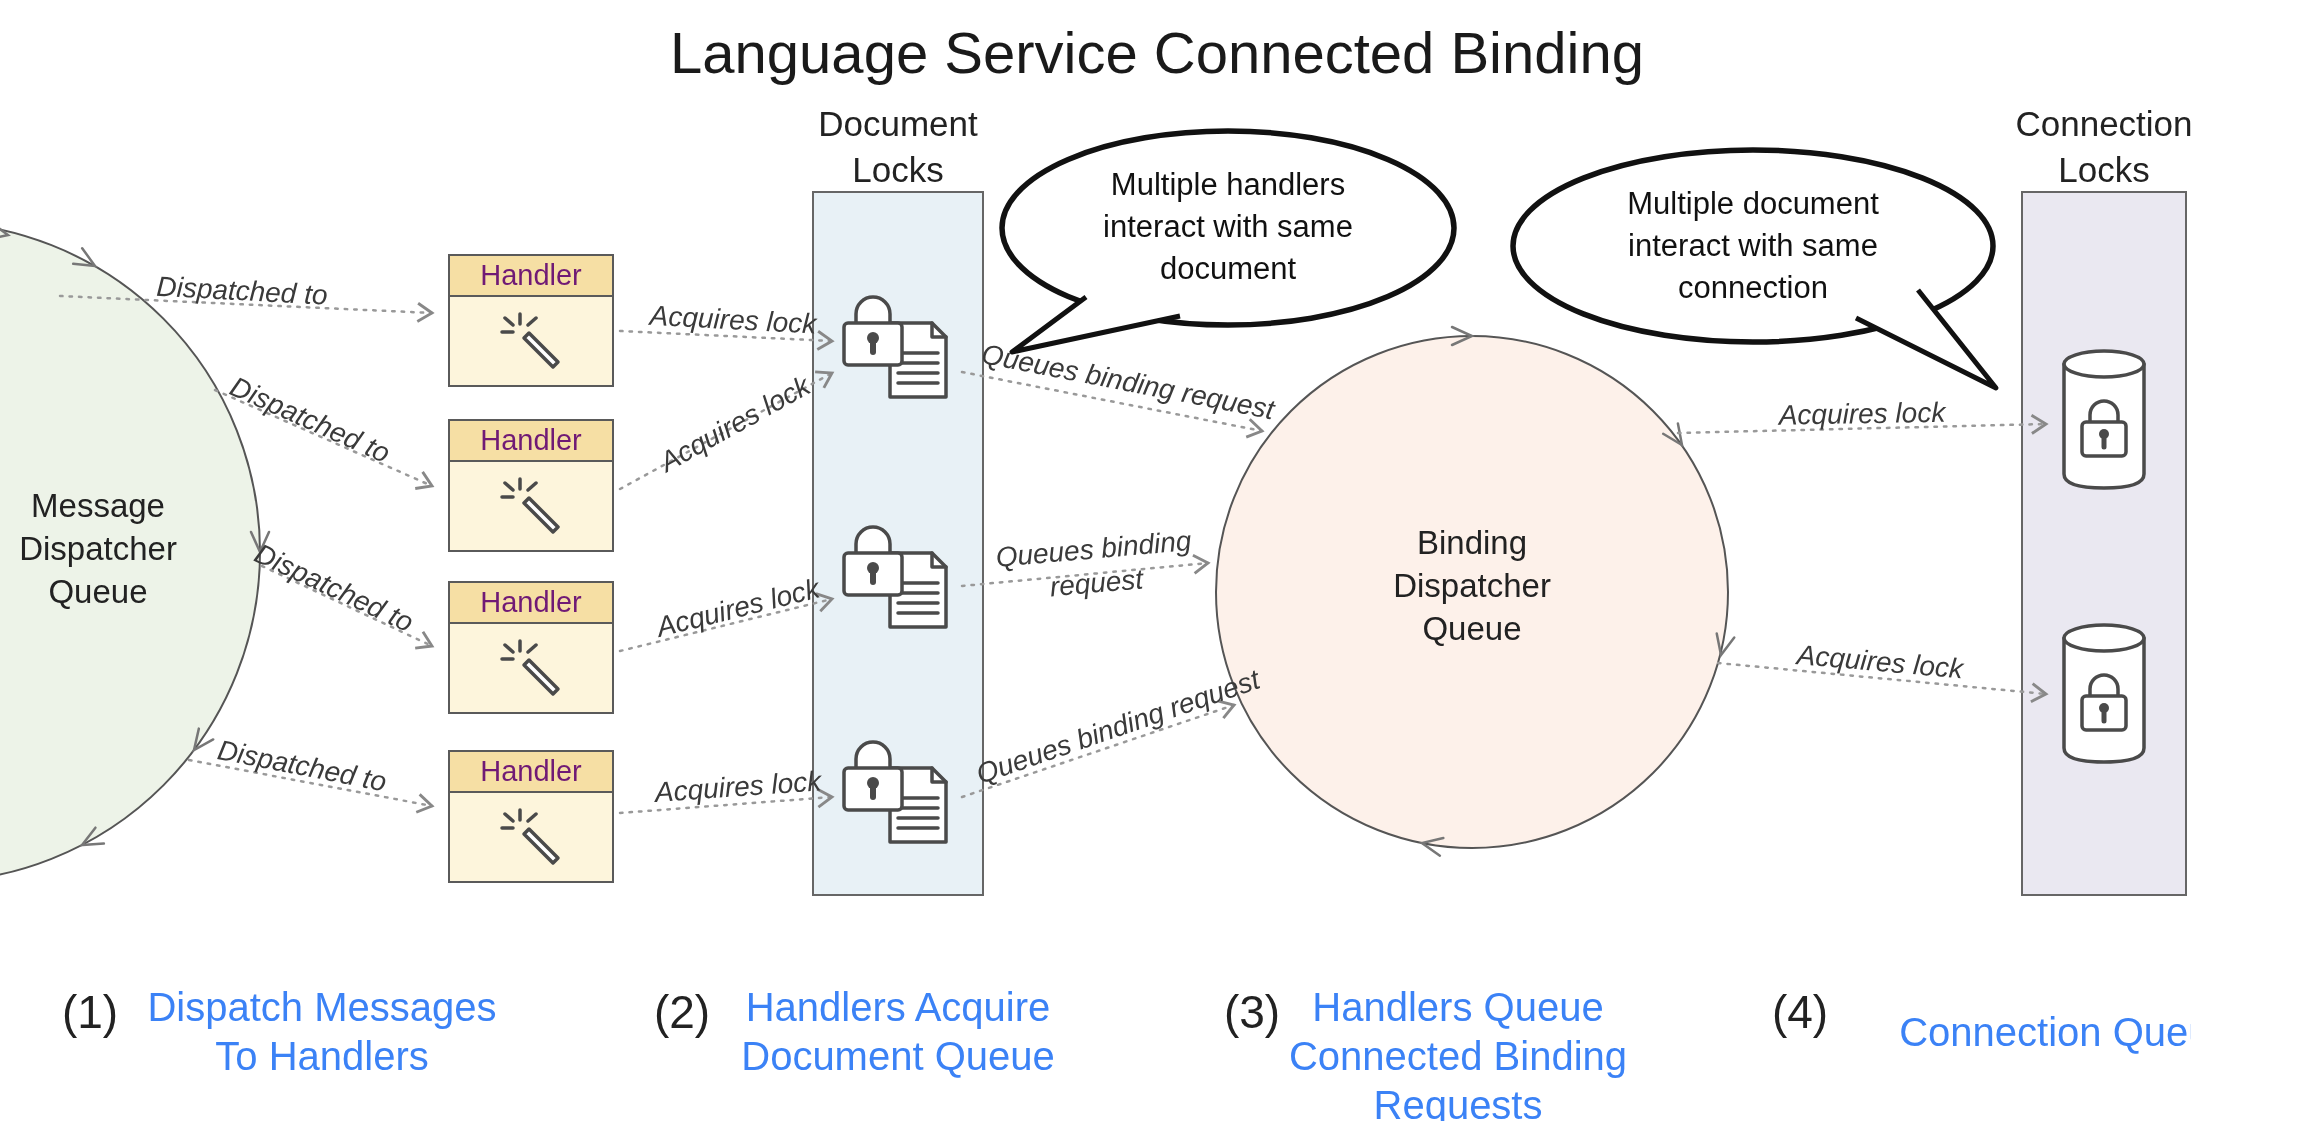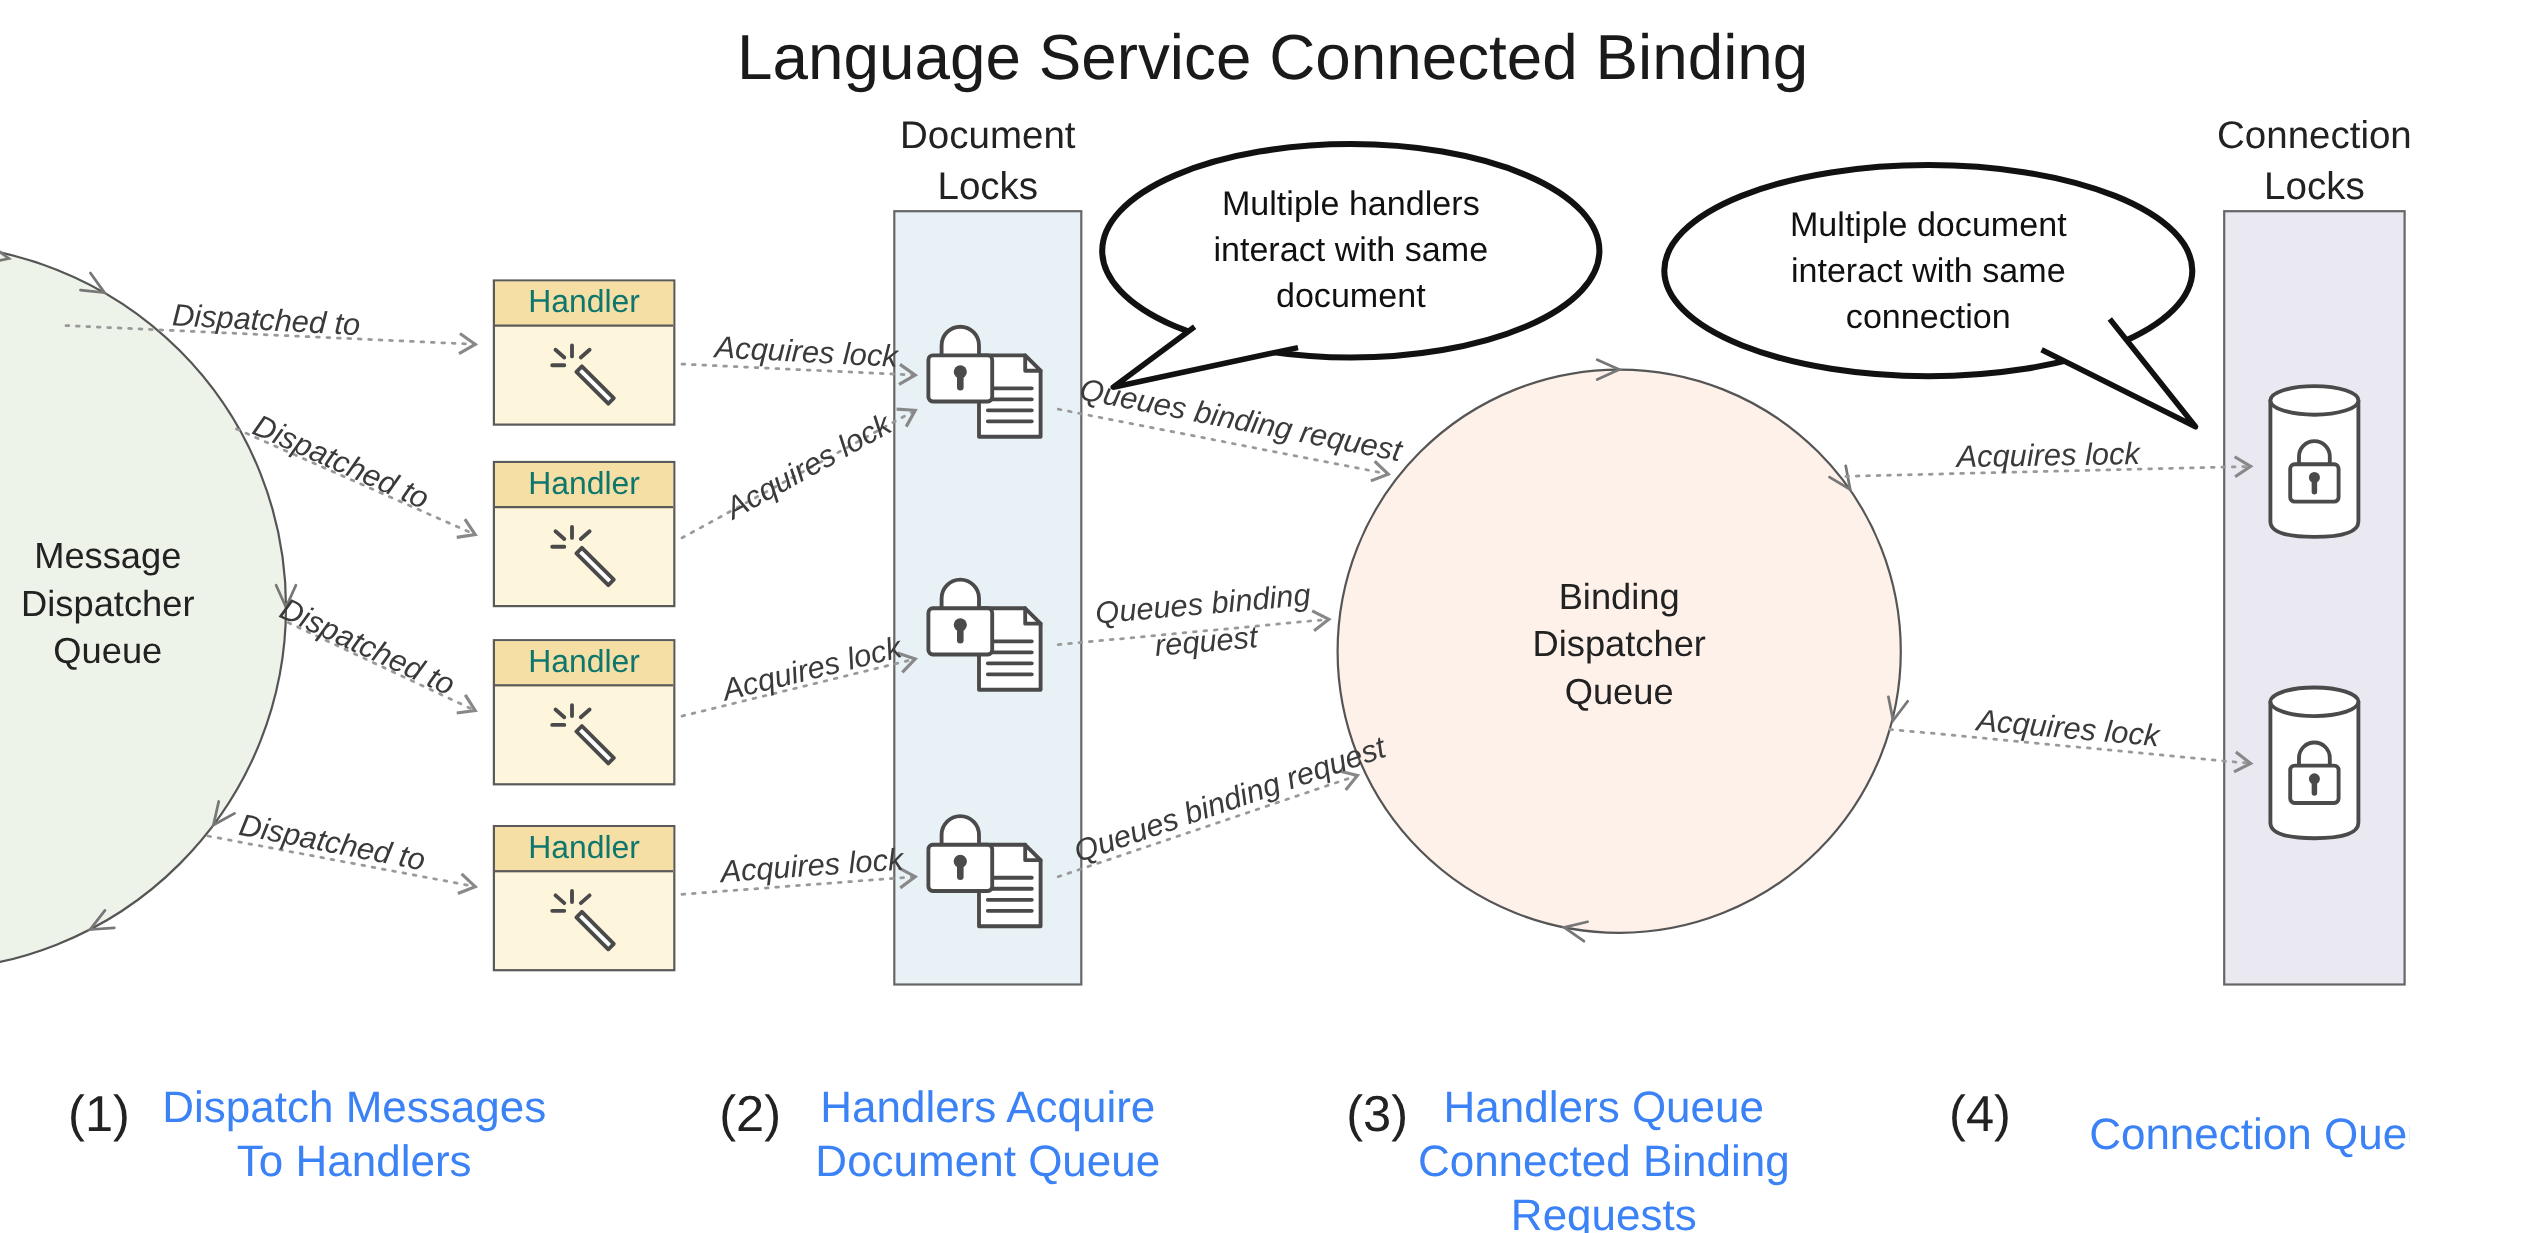--- a/index.html
+++ b/index.html
@@ -7,21 +7,21 @@
   .canvas { position:relative; width:2191px; height:1121px; background:#fff; overflow:hidden;text-decoration:underline; }
   .canvas > svg { position:absolute; left:0; top:0; z-index:1; }
   .abs { position:absolute; z-index:2; }
   .ctr { transform:translate(-50%,-50%); }
   .title { font-size:58px; color:#1a1a1a; white-space:nowrap; }
   .colhead { font-size:35px; color:#222; text-align:center; line-height:1.3; white-space:nowrap; }
   .nodelabel { font-size:33px; color:#222; text-align:center; line-height:1.3; white-space:nowrap; }
   .edgelabel { font-style:italic; font-size:28px; color:#3a3a3a; white-space:nowrap; text-align:center; line-height:1.2; }
   .bubbletext { font-size:31px; color:#111; text-align:center; line-height:1.35; white-space:nowrap; }
   .handler { position:absolute; z-index:2; width:166px; height:133px; border:2px solid #5a5a5a; background:#fdf5dc; }
-  .handler .hd { height:41px; background:#f6dfa4; border-bottom:2px solid #5a5a5a; display:flex; align-items:center; justify-content:center; font-size:29px; color:#0f766e; }
+  .handler .hd { height:41px; background:#f6dfa4; border-bottom:2px solid #5a5a5a; display:flex; align-items:center; justify-content:center; font-size:29px; color:#701a75; }
   .handler .bd { height:88px; display:flex; align-items:center; justify-content:center; }
   .step-num { font-size:46px; color:#222; white-space:nowrap; }
   .step-text { font-size:40px; color:#3b82f6; text-align:center; line-height:1.22; white-space:nowrap; }
   .dot { stroke:#999; stroke-width:2.5; fill:none; stroke-dasharray:2.5 7; stroke-linecap:round; }
   .chev { stroke:#777; stroke-width:2.5; fill:none; stroke-linecap:round; }
   .icn { stroke:#4a4a4a; stroke-width:3.5; fill:none; stroke-linejoin:round; stroke-linecap:round; }
   .icnf { fill:#fff; }
 </style>
 </head>
 <body>

